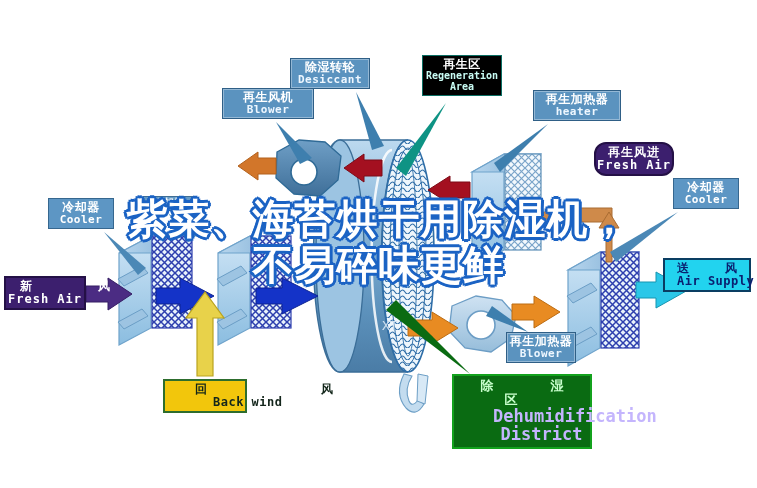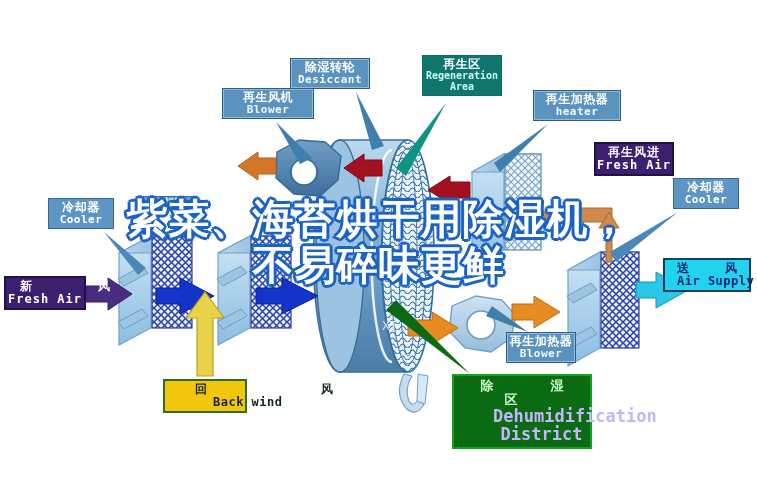--- a/index.html
+++ b/index.html
@@ -59,21 +59,21 @@
   }
   .lbl-purple .cn{font-size:12px;letter-spacing:14px;text-indent:14px;}
   .lbl-purple .en{font-size:12px;letter-spacing:1px;}
 
   
   .lbl-purple2 .cn{font-size:12px;letter-spacing:1px;text-indent:0;}
   .lbl-purple2 .en{font-size:12px;}
 
   
   .lbl-teal{
-    background:#0f766e;
+    background:#000000;
     border:1px solid #0b6e63;
     color:#bff6ef;
   }
   .lbl-teal .cn{font-size:12px;color:#ffffff;}
   .lbl-teal .en{font-size:11px;color:#c8fbf3;}
 
   
   .lbl-green{
     background:#0a6b12;
     border:2px solid #13a21d;
@@ -332,21 +332,21 @@
   <div class="lbl lbl-teal" style="left:422px;top:55px;width:80px;padding:2px 0;white-space:normal;">
     <span class="cn">再生区</span>
     <span class="en" style="font-size:10px;letter-spacing:0;">Regeneration Area</span>
   </div>
 
   <div class="lbl lbl-blue" style="left:533px;top:90px;width:88px;padding:2px 0;">
     <span class="cn">再生加热器</span>
     <span class="en">heater</span>
   </div>
 
-  <div class="lbl lbl-purple lbl-purple2" style="left:594px;top:142px;width:80px;padding:2px 0;">
+  <div class="lbl lbl-purple lbl-purple2" style="left:594px;top:142px;width:80px;padding:2px 0;border-radius:12px;">
     <span class="cn">再生风进</span>
     <span class="en">Fresh Air</span>
   </div>
 
   <div class="lbl lbl-cooler" style="left:673px;top:178px;width:66px;padding:2px 0;">
     <span class="cn">冷却器</span>
     <span class="en">Cooler</span>
   </div>
 
   <div class="lbl lbl-cyan" style="left:663px;top:258px;width:88px;padding:2px 0;">

